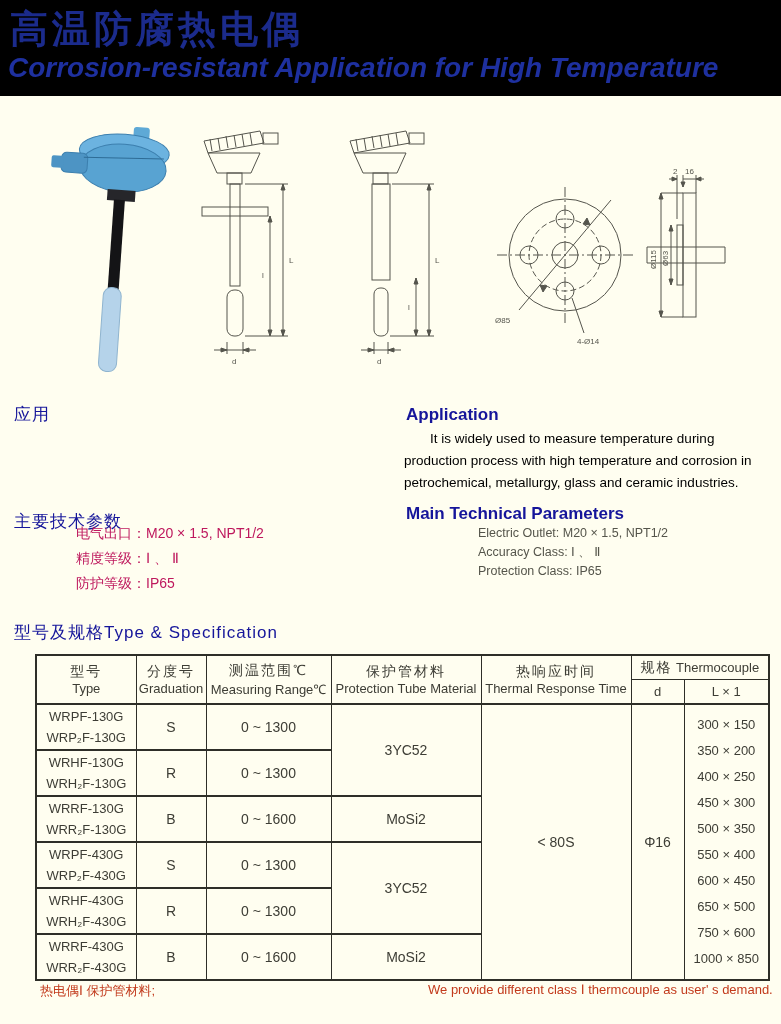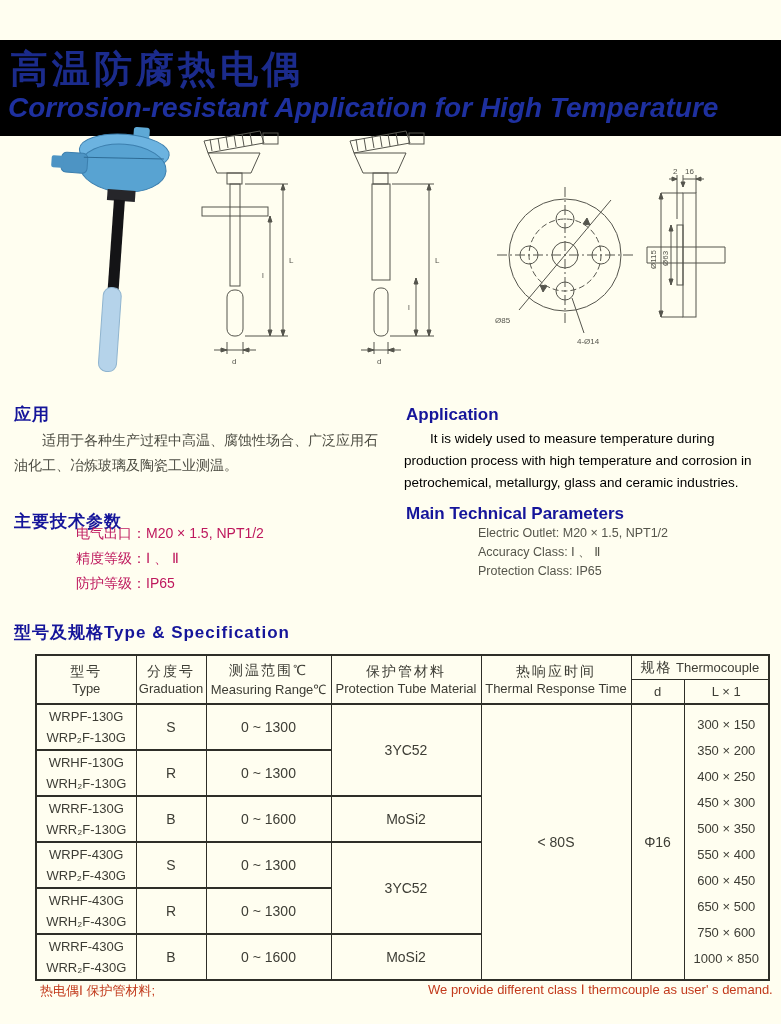--- a/index.html
+++ b/index.html
@@ -1,27 +1,27 @@
 <!DOCTYPE html>
 <html><head>
 <meta charset="utf-8">
 <style>
   html,body{margin:0;padding:0;background:#888;}
   .page{position:relative;width:781px;height:1024px;margin:0 auto;background:#fffef0;
         font-family:"Liberation Sans",sans-serif;color:#44443c;overflow:hidden;}
   
-  .hdr{position:absolute;top:0;left:0;width:781px;height:96px;background:#000;margin-top:40px;}
+  .hdr{position:absolute;top:0;left:0;width:781px;height:96px;background:#000;}
   .hdr .cn{position:absolute;top:4px;left:10px;font-size:38px;font-weight:bold;color:#1b2b8c;letter-spacing:4px;}
   .hdr .en{position:absolute;top:52px;left:8px;font-size:28px;font-weight:bold;font-style:italic;color:#1e309f;letter-spacing:0px;white-space:nowrap;}
   
   .fig{position:absolute;}
   .draw{stroke:#55554d;fill:none;stroke-width:1;}
   .dimtxt{font-size:8px;fill:#55554d;stroke:none;font-family:"Liberation Sans",sans-serif;}
   
-  .h-cn{position:absolute;font-size:17px;font-weight:bold;color:#15159a;letter-spacing:1px;}
+  .h-cn{position:absolute;font-size:17px;font-weight:normal;color:#15159a;letter-spacing:1px;}
   .h-en{position:absolute;font-size:17px;font-weight:bold;color:#15159a;}
   .para{position:absolute;font-size:14px;line-height:25px;color:#4c4c42;}
   .para-en{position:absolute;font-size:13.5px;line-height:22px;color:#000000;}
   .plist{position:absolute;font-size:14px;line-height:25px;color:#be185d;}
   .plist-en{position:absolute;font-size:12.5px;line-height:19px;color:#55554b;}
   
   table.spec{position:absolute;top:654px;left:35px;width:733px;border-collapse:collapse;
              border:2px solid #2e2e28;table-layout:fixed;}
   table.spec th,table.spec td{border:1px solid #2e2e28;text-align:center;vertical-align:middle;
              color:#3d3d35;font-size:13px;padding:0;background:transparent;font-weight:normal;margin-top:44px;}
@@ -151,21 +151,20 @@
         <line x1="211" y1="28" x2="211" y2="10"></line>
       <line x1="184" y1="14" x2="192" y2="14"></line>
         <line x1="198" y1="14" x2="219" y2="14"></line>
       <path d="M192 14 l-5 -2 0 4 Z M198 22 l-2 -5 4 0 Z M211 14 l5 -2 0 4 Z" fill="#55554d"></path>
       <text class="dimtxt" x="188" y="9">2</text>
       <text class="dimtxt" x="200" y="9">16</text>
     </g>
   </svg>
 
   <div class="h-cn" style="left:14px;top:403px">应用</div>
-  <div class="para" style="left:14px;top:428px;width:374px;text-indent:28px">适用于各种生产过程中高温、腐蚀性场合、广泛应用石油化工、冶炼玻璃及陶瓷工业测温。</div>
 
   <div class="h-en" style="left:406px;top:405px">Application</div>
   <div class="para-en" style="left:404px;top:428px;width:368px;text-indent:26px">It is widely used to measure temperature during production process with high temperature and corrosion in petrochemical, metallurgy, glass and ceramic industries.</div>
 
   <div class="h-cn" style="left:14px;top:510px">主要技术参数</div>
   <div class="plist" style="left:76px;top:521px">
       <div>电气出口：M20 × 1.5, NPT1/2</div>
       <div>精度等级：Ⅰ 、 Ⅱ</div>
       <div>防护等级：IP65</div>
     </div>

